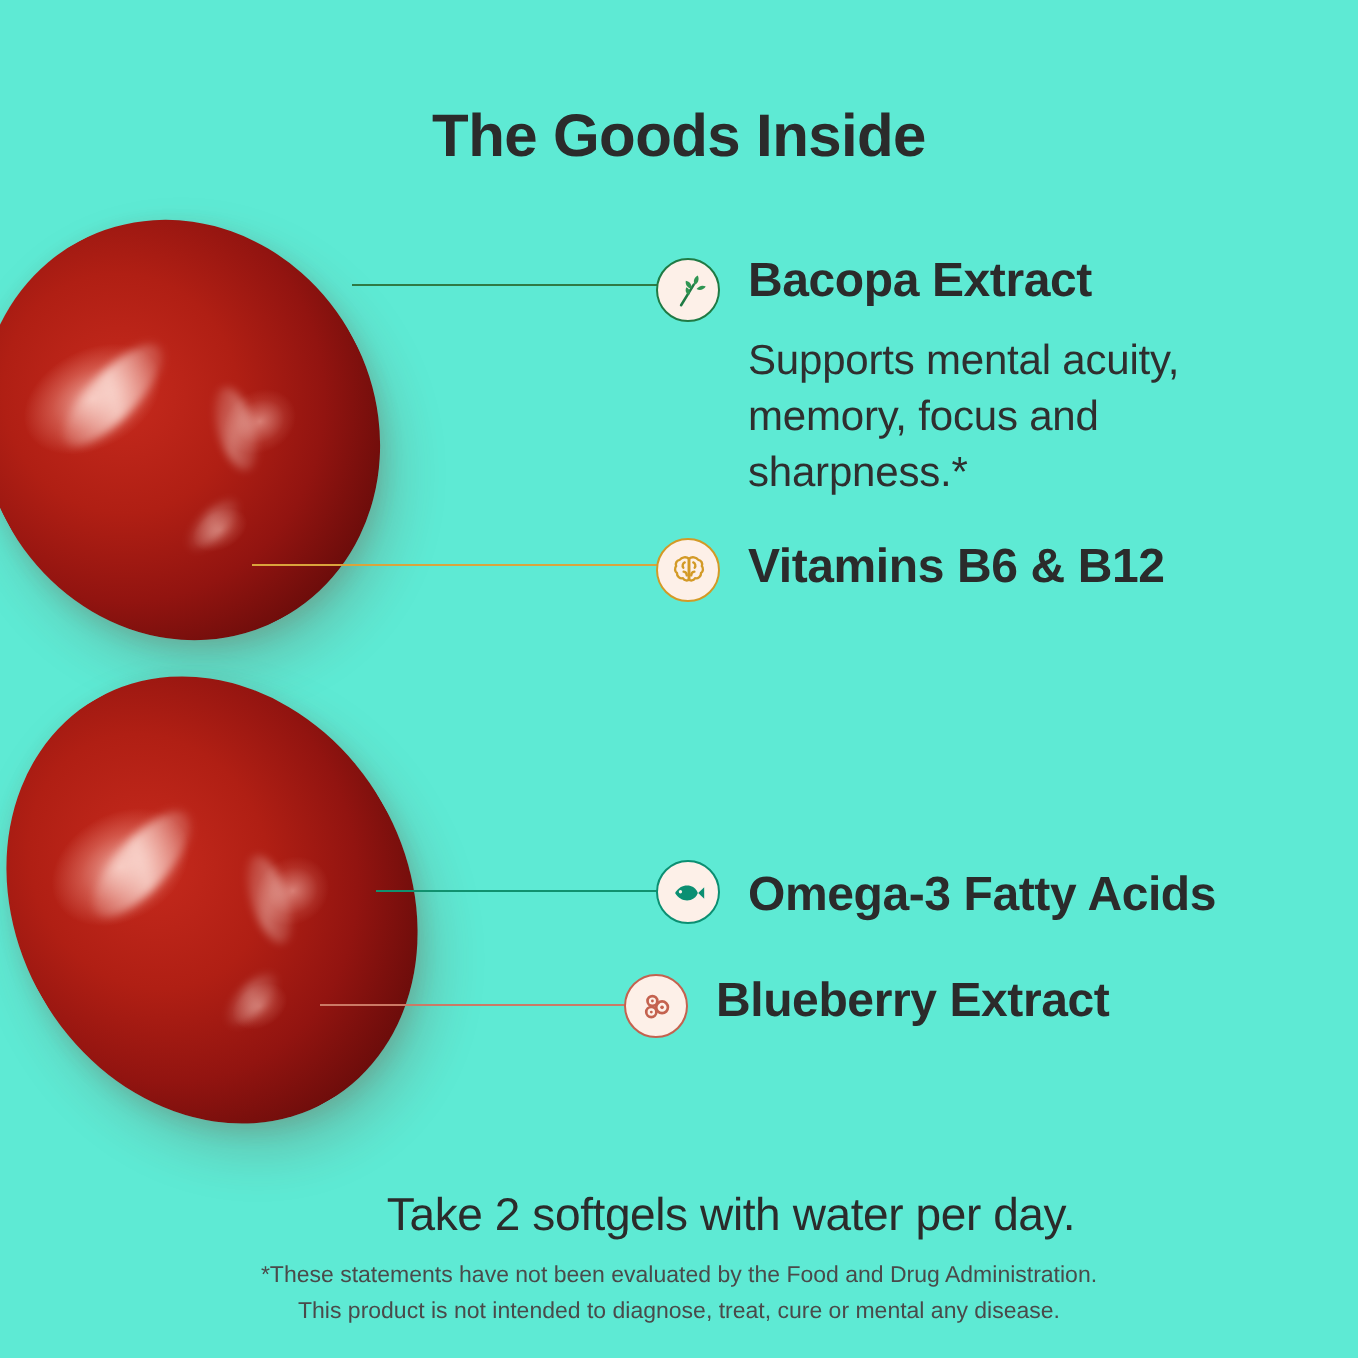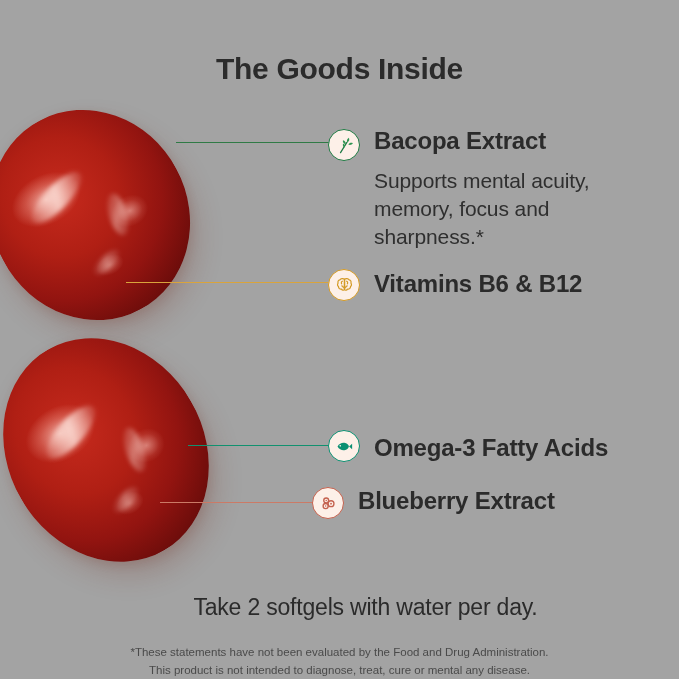--- a/index.html
+++ b/index.html
@@ -10,21 +10,21 @@
     width: 679px;
     height: 679px;
     background: #fce7dc;
     font-family: "Liberation Sans", sans-serif;
     overflow: hidden;
   }
   #stage {
     position: relative;
     width: 679px;
     height: 679px;
-    background: #a3a3a3;
+    background: #5eead4;
   }
 
   
   .title {
     position: absolute;
     left: 0;
     top: 52px;
     width: 679px;
     text-align: center;
     font-size: 30px;
@@ -129,21 +129,20 @@
   }
   .disclaimer {
     position: absolute;
     left: 0;
     top: 630px;
     width: 679px;
     text-align: center;
     font-size: 11.5px;
     color: #4a4a4a;
     line-height: 1.55;
-    margin-top: 14px;
   }
   .disclaimer div { display: block; }
 </style>
 </head>
 <body>
 
 <div id="stage">
 
   <div class="title">The Goods Inside</div>
 

